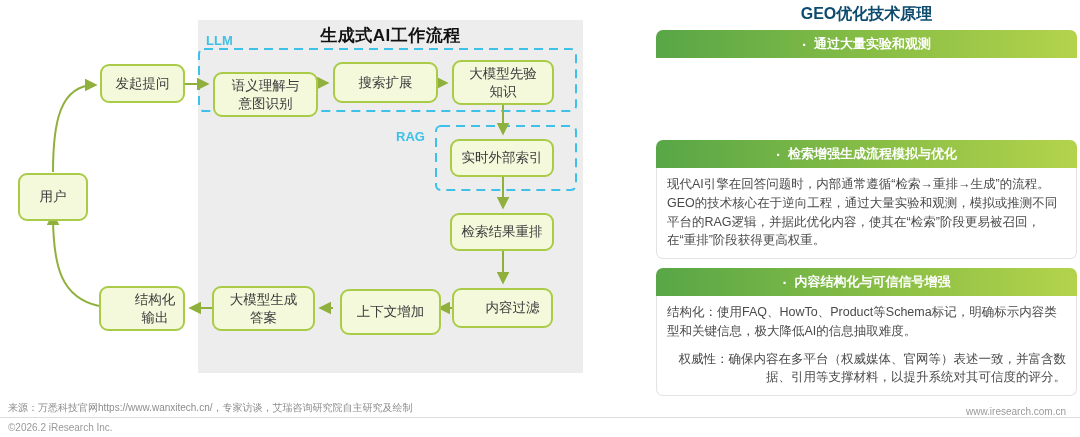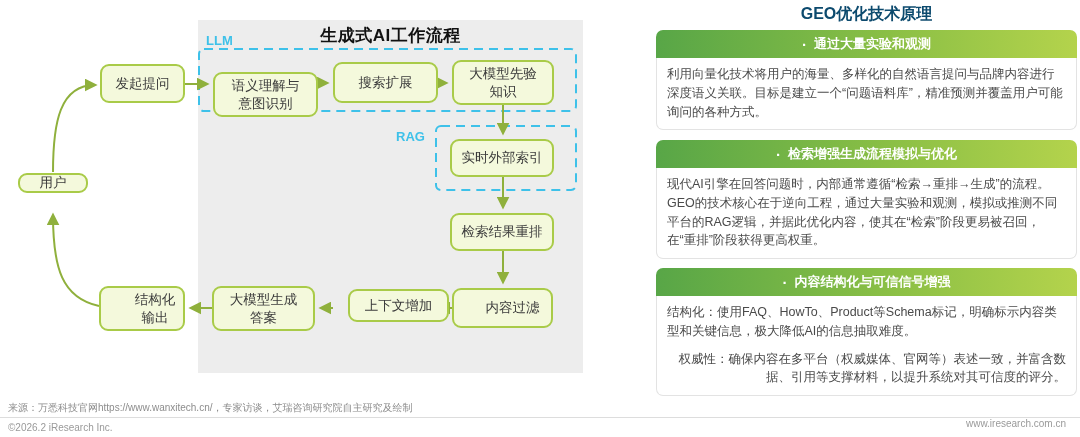--- a/index.html
+++ b/index.html
@@ -10,29 +10,29 @@
   .gray-panel{position:absolute;left:198px;top:20px;width:385px;height:353px;background:#ededed;}
   .flow-title{position:absolute;left:198px;top:24px;width:385px;text-align:center;
               font-size:17px;font-weight:bold;color:#111;letter-spacing:.5px;}
   .arrow-layer{position:absolute;left:0;top:0;width:660px;height:437px;pointer-events:none;}
   .node{position:absolute;display:flex;align-items:center;justify-content:center;
         background:#f4f9dc;border:2px solid #a9cb48;border-radius:9px;
         font-size:13.5px;color:#3b3b3b;text-align:center;line-height:1.3;
         white-space:pre-line;box-sizing:border-box;}
   .grp-label{position:absolute;font-size:13px;font-weight:bold;color:#3ec1e9;}
 
-  .n-user{left:18px;top:173px;width:70px;height:20px;}
+  .n-user{left:18px;top:173px;width:70px;height:48px;}
   .n-ask{left:100px;top:64px;width:85px;height:39px;}
   .n-semantic{left:213px;top:72px;width:105px;height:45px;}
   .n-expand{left:333px;top:62px;width:105px;height:41px;}
   .n-prior{left:452px;top:60px;width:102px;height:45px;}
   .n-index{left:450px;top:139px;width:104px;height:38px;}
   .n-rerank{left:450px;top:213px;width:104px;height:38px;}
   .n-filter{left:452px;top:288px;width:101px;height:40px;padding-left:20px;}
-  .n-context{left:348px;top:289px;width:101px;height:33px;}
+  .n-context{left:340px;top:289px;width:101px;height:46px;}
   .n-generate{left:212px;top:286px;width:103px;height:45px;}
   .n-output{left:99px;top:286px;width:86px;height:45px;padding-left:26px;}
   .lbl-llm{left:206px;top:33px;}
   .lbl-rag{left:396px;top:129px;}
 
   
   .geo-title{position:absolute;left:656px;top:4px;width:421px;text-align:center;
              font-size:16px;font-weight:bold;color:#0c4a6e;}
   .section{position:absolute;left:656px;width:421px;}
   .sec-1{top:30px;} .sec-2{top:140px;} .sec-3{top:268px;}
@@ -43,21 +43,21 @@
   .sec-body{background:#fff;border:1px solid #e3e3e3;border-top:none;
             border-radius:0 0 7px 7px;padding:7px 10px 8px 10px;
             font-size:12.5px;color:#4a4a4a;line-height:1.5;}
   .sec-body p{margin:0;}
   .sec-body p + p{margin-top:9px;text-align:right;}
 
   
   .src-note{position:absolute;left:8px;top:401px;font-size:10px;color:#8d8d8d;}
   .footer-divider{position:absolute;left:0;top:417px;width:1080px;height:1px;background:#ddd;}
   .copyright{position:absolute;left:8px;top:422px;font-size:10px;color:#9a9a9a;}
-  .site-url{position:absolute;right:14px;top:418px;font-size:10px;color:#9a9a9a;}
+  .site-url{position:absolute;right:14px;top:406px;font-size:10px;color:#9a9a9a;}
 </style>
 </head>
 <body>
 
 <div class="page">
 
   <div class="gray-panel"></div>
 
   <div class="flow-title">生成式AI工作流程</div>
 
@@ -105,23 +105,20 @@
   <div class="node n-output">结构化
 输出</div>
 
   <div class="geo-title">GEO优化技术原理</div>
 
   <div class="section sec-1">
     <div class="sec-head">
       <span class="sec-bullet">·</span>
       <span>通过大量实验和观测</span>
     </div>
-    <div class="sec-body">
-      <p>利用向量化技术将用户的海量、多样化的自然语言提问与品牌内容进行深度语义关联。目标是建立一个“问题语料库”，精准预测并覆盖用户可能询问的各种方式。</p>
-    </div>
   </div>
 
   <div class="section sec-2">
     <div class="sec-head">
       <span class="sec-bullet">·</span>
       <span>检索增强生成流程模拟与优化</span>
     </div>
     <div class="sec-body">
       <p>现代AI引擎在回答问题时，内部通常遵循“检索→重排→生成”的流程。GEO的技术核心在于逆向工程，通过大量实验和观测，模拟或推测不同平台的RAG逻辑，并据此优化内容，使其在“检索”阶段更易被召回，在“重排”阶段获得更高权重。</p>
     </div>

